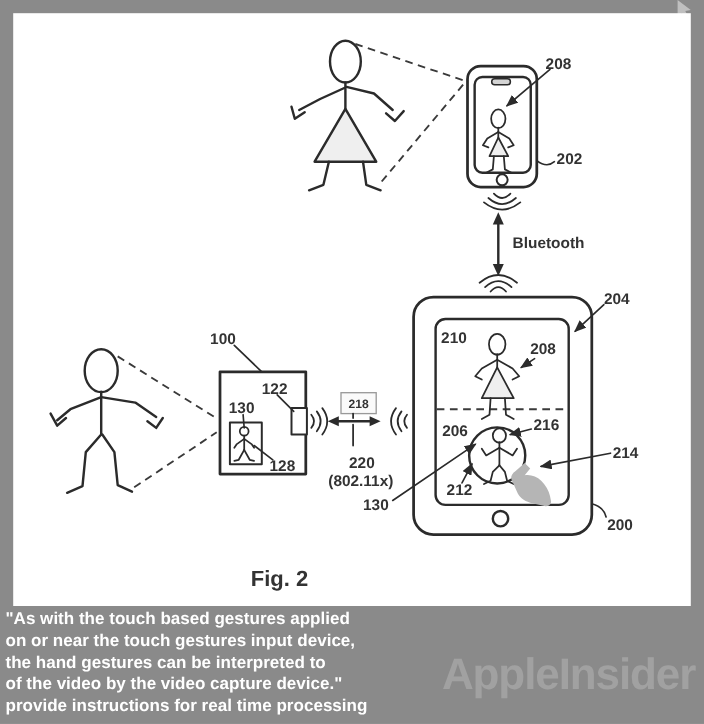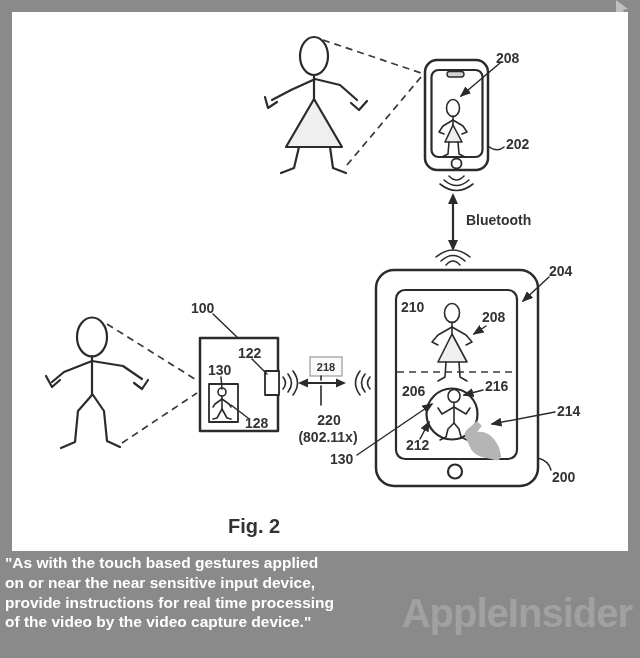--- a/index.html
+++ b/index.html
@@ -187,18 +187,19 @@
     <text class="lbl mid" x="329" y="425">220</text>
     <text class="lbl mid" x="328" y="442">(802.11x)</text>
   </g>
 
   <text class="cap" x="228" y="533">Fig. 2</text>
 </svg>
 
 <div class="footer">
   <div class="quote">
     <div>"As with the touch based gestures applied</div>
-    <div>on or near the near sensitive input device,</div>
+    <div>on or near the touch gestures input device,</div>
+    <div>the hand gestures can be interpreted to</div>
+    <div>of the video by the video capture device."</div>
     <div>provide instructions for real time processing</div>
-    <div>of the video by the video capture device."</div>
   </div>
   <div class="watermark">AppleInsider</div>
 </div>
 
 </body></html>

